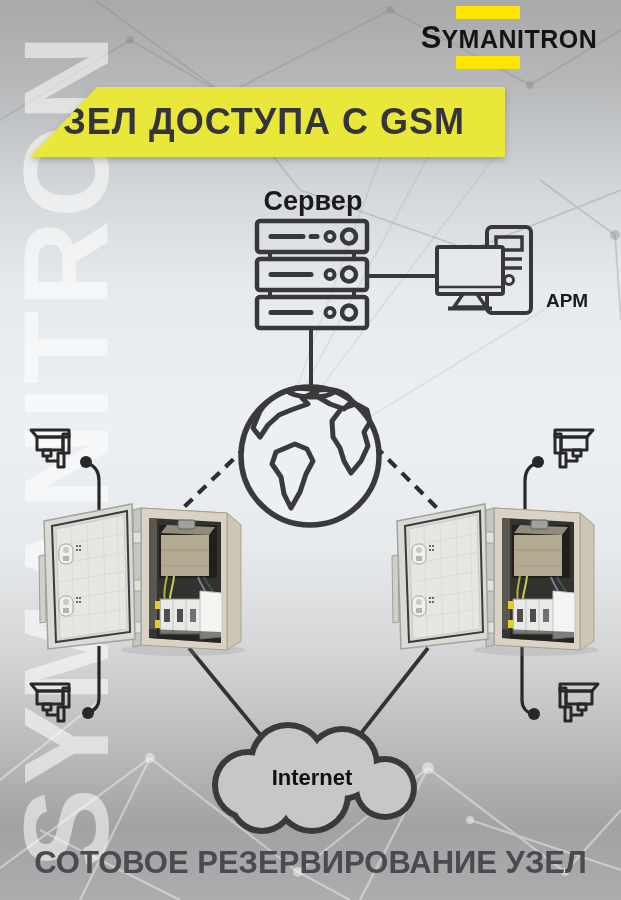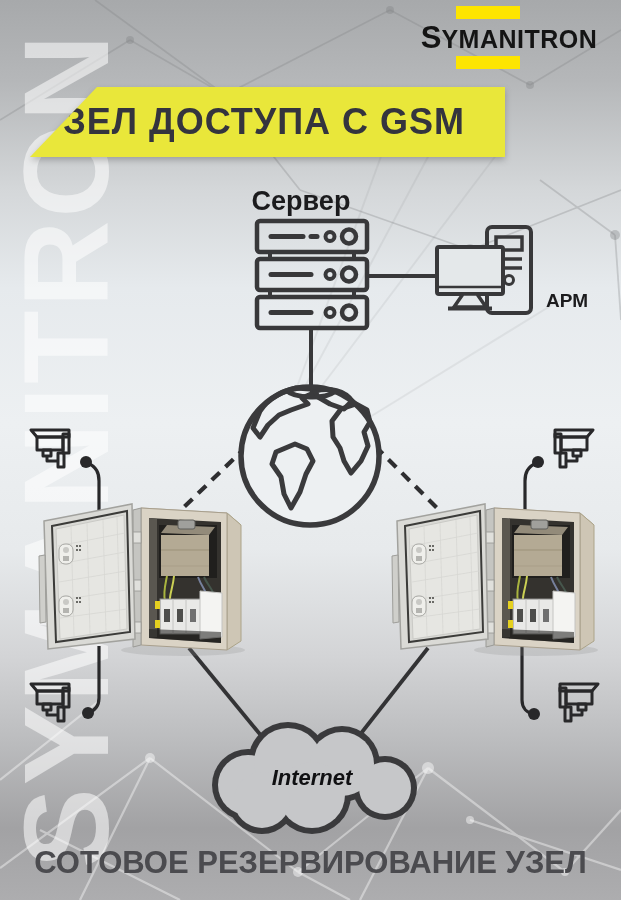--- a/index.html
+++ b/index.html
@@ -20,23 +20,23 @@
     text-align:center;color:rgba(255,255,255,0.55);white-space:nowrap;
   }
   .banner{position:absolute;left:0;top:87px;width:505px;height:70px;z-index:3;
     filter:drop-shadow(0 3px 3px rgba(50,50,50,0.30));}
   .banner-shape{width:100%;height:100%;background:#e9e73a;
     clip-path:polygon(97px 0,621px 0,621px 70px,30px 70px);
     display:flex;align-items:center;justify-content:center;}
   .banner-title{font-size:36px;font-weight:700;color:#34343e;letter-spacing:1px;}
   .diagram{position:absolute;left:0;top:0;z-index:4;pointer-events:none;}
   .lbl{position:absolute;z-index:5;font-weight:700;color:#1b1b1d;text-align:center;}
-  .lbl-server{left:231px;top:186px;width:140px;font-size:27px;}
+  .lbl-server{left:243px;top:186px;width:140px;font-size:27px;}
   .lbl-arm{left:543px;top:290px;width:48px;font-size:19px;text-align:center;}
-  .lbl-internet{left:250px;top:765px;width:124px;font-size:22px;color:#101012;font-style:italic;}
+  .lbl-internet{left:250px;top:765px;width:124px;font-size:22px;color:#101012;}
   .footer-title{position:absolute;left:0;top:845px;width:621px;z-index:5;
     text-align:center;font-weight:700;font-size:31px;color:#4b4b4f;}
   .logo{position:absolute;top:6px;right:9px;width:206px;z-index:6;}
   .logo-bar{width:64px;height:13px;background:#fde501;margin-left:50px;}
   .logo-text{text-align:center;color:#141414;font-weight:700;line-height:1;
     margin:3px 0 3px 0;white-space:nowrap;}
   .logo-first{font-size:31px;}
   .logo-rest{font-size:25px;letter-spacing:0.5px;text-align:center;}
 </style>
 </head>

